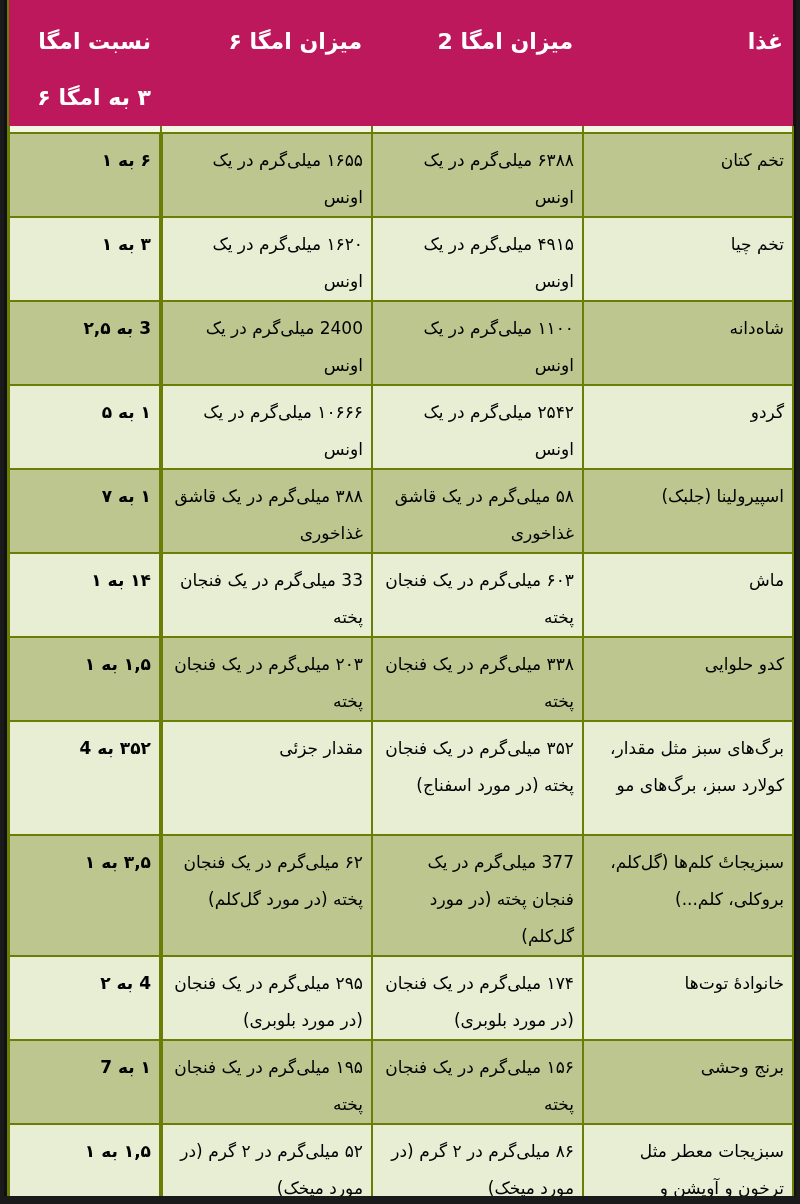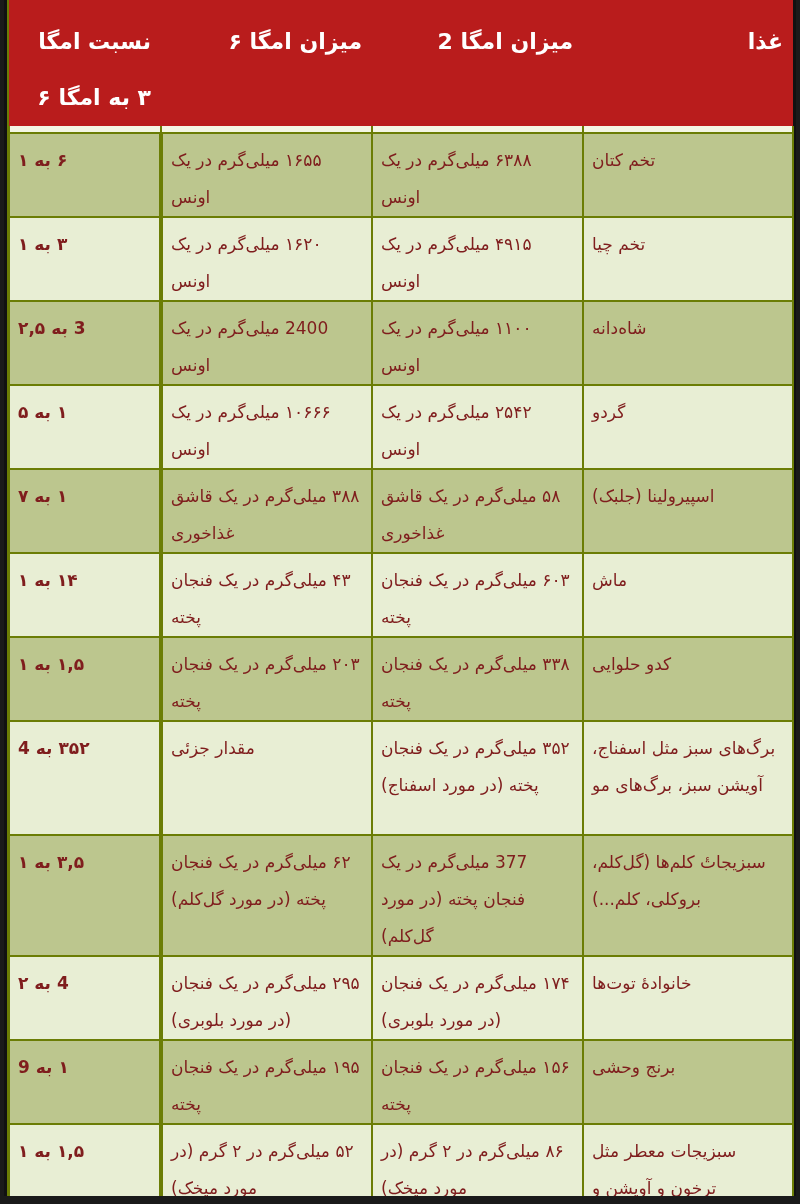--- a/index.html
+++ b/index.html
@@ -33,43 +33,43 @@
       border-collapse: collapse;
       direction: rtl;
       table-layout: fixed;
     }
     table.omega col.c-food { width: 210px; }
     table.omega col.c-o3 { width: 211px; }
     table.omega col.c-o6 { width: 211px; }
     table.omega col.c-ratio { width: 152px; }
 
     thead th {
-      background: #b91c1c;
+      background: #be185d;
       color: #ffffff;
       font-weight: bold;
       font-size: 22px;
       text-align: right;
       vertical-align: top;
       padding: 14px 10px 0 10px;
       height: 94px;
       line-height: 56px;
       border: none;
     }
     thead tr.sep td {
       height: 6px;
       padding: 0;
       background: #f4f6e4;
       border-left: 2px solid #6b7d05;
       border-right: 2px solid #6b7d05;
     }
 
     tbody td {
       font-size: 17px;
-      color: #7f1d1d;
-      text-align: left;
+      color: #000000;
+      text-align: right;
       vertical-align: top;
       padding: 8px 8px 0 8px;
       line-height: 37px;
       border: 2px solid #6b7d05;
       word-wrap: break-word;
     }
     tbody td.ratio {
       font-weight: bold;
       border-right: 4px solid #6b7d05;
       padding-top: 8px;
@@ -139,52 +139,52 @@
     </tr>
     <tr class="dark" style="height:74px">
       <td>اسپیرولینا (جلبک)</td>
       <td>۵۸ میلی‌گرم در یک قاشق غذاخوری</td>
       <td>۳۸۸ میلی‌گرم در یک قاشق غذاخوری</td>
       <td class="ratio">۱ به ۷</td>
     </tr>
     <tr class="light" style="height:76px">
       <td>ماش</td>
       <td>۶۰۳ میلی‌گرم در یک فنجان پخته</td>
-      <td>۴۳ میلی‌گرم در یک فنجان پخته</td>
+      <td>33 میلی‌گرم در یک فنجان پخته</td>
       <td class="ratio">۱۴ به ۱</td>
     </tr>
     <tr class="dark" style="height:74px">
       <td>کدو حلوایی</td>
       <td>۳۳۸ میلی‌گرم در یک فنجان پخته</td>
       <td>۲۰۳ میلی‌گرم در یک فنجان پخته</td>
       <td class="ratio">۱,۵ به ۱</td>
     </tr>
     <tr class="light" style="height:114px">
-      <td>برگ‌های سبز مثل اسفناج، آویشن سبز،  برگ‌های مو</td>
+      <td>برگ‌های سبز مثل مقدار، کولارد سبز،  برگ‌های مو</td>
       <td>۳۵۲ میلی‌گرم در یک فنجان پخته (در مورد اسفناج)</td>
       <td>مقدار جزئی</td>
       <td class="ratio">۳۵۲ به 4</td>
     </tr>
     <tr class="dark" style="height:114px">
       <td>سبزیجاتٔ کلم‌ها (گل‌کلم، بروکلی، کلم...)</td>
       <td>377 میلی‌گرم در یک فنجان پخته (در مورد گل‌کلم)</td>
       <td>۶۲ میلی‌گرم در یک فنجان پخته (در مورد گل‌کلم)</td>
       <td class="ratio">۳,۵ به ۱</td>
     </tr>
     <tr class="light" style="height:76px">
       <td>خانوادهٔ توت‌ها</td>
       <td>۱۷۴ میلی‌گرم در یک فنجان (در مورد بلوبری)</td>
       <td>۲۹۵ میلی‌گرم در یک فنجان (در مورد بلوبری)</td>
       <td class="ratio">4 به ۲</td>
     </tr>
     <tr class="dark" style="height:76px">
       <td>برنج وحشی</td>
       <td>۱۵۶ میلی‌گرم در یک فنجان پخته</td>
       <td>۱۹۵ میلی‌گرم در یک فنجان پخته</td>
-      <td class="ratio">۱ به 9</td>
+      <td class="ratio">۱ به 7</td>
     </tr>
     <tr class="light" style="height:114px">
       <td>سبزیجات معطر مثل ترخون و آویشن و ادویه‌جات مثل میخک</td>
       <td>۸۶ میلی‌گرم در ۲ گرم (در مورد میخک)</td>
       <td>۵۲ میلی‌گرم در ۲ گرم (در مورد میخک)</td>
       <td class="ratio">۱,۵ به ۱</td>
     </tr>
 
   </tbody>
 </table>

